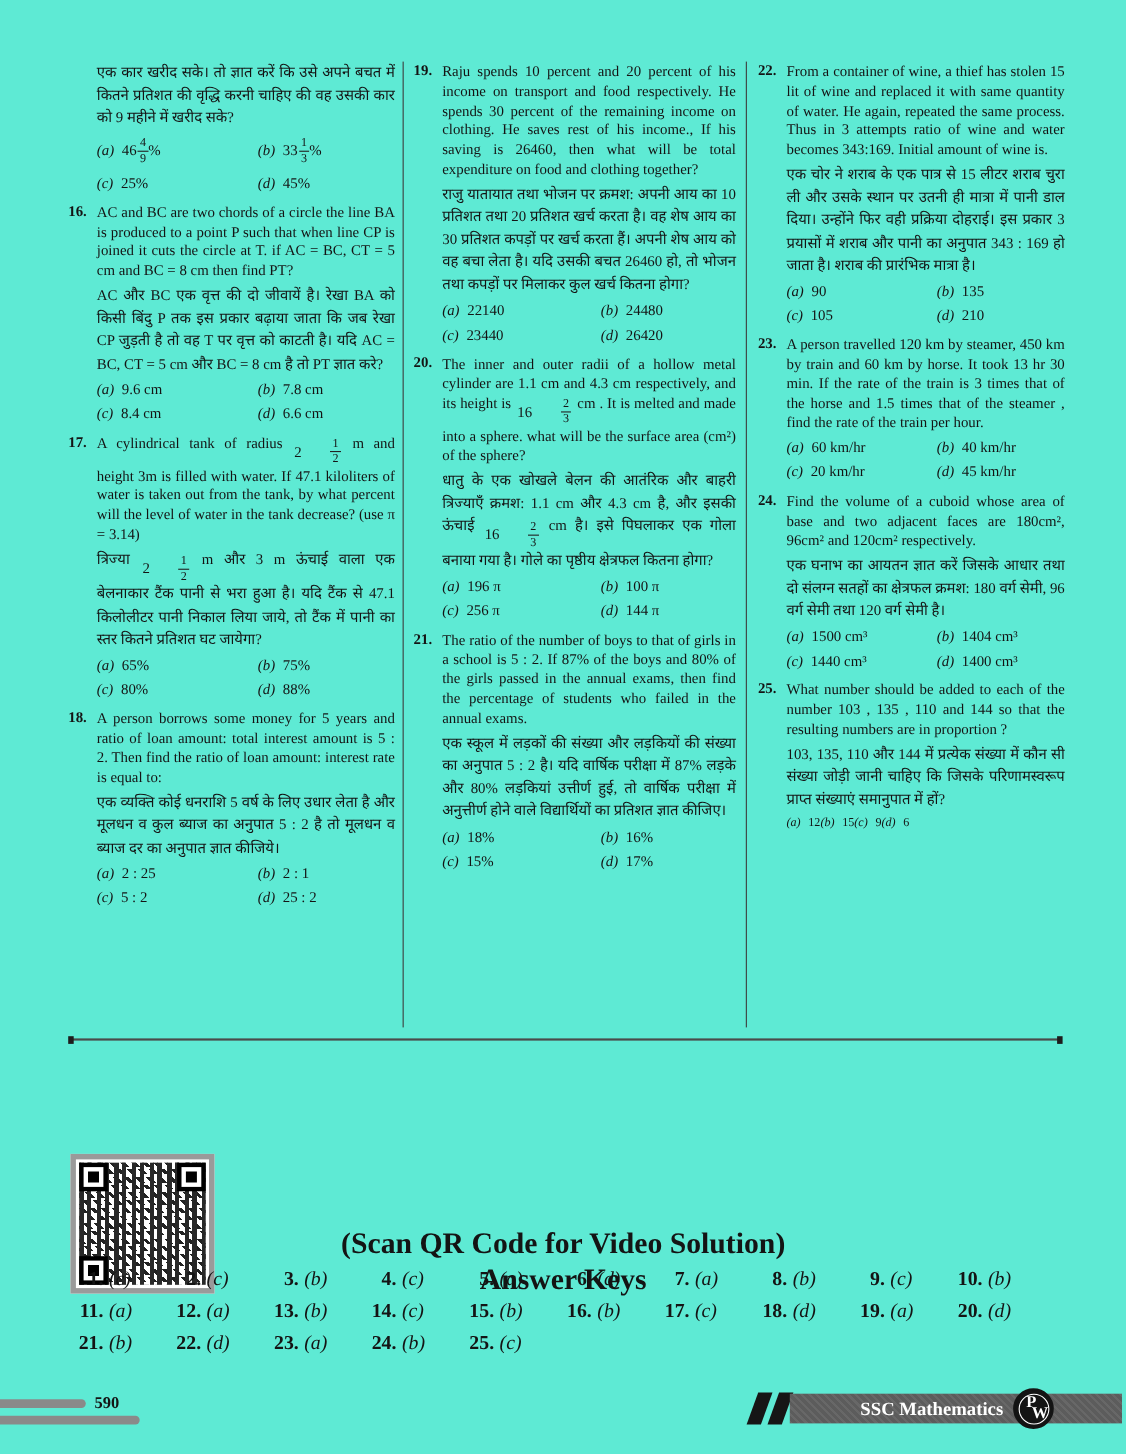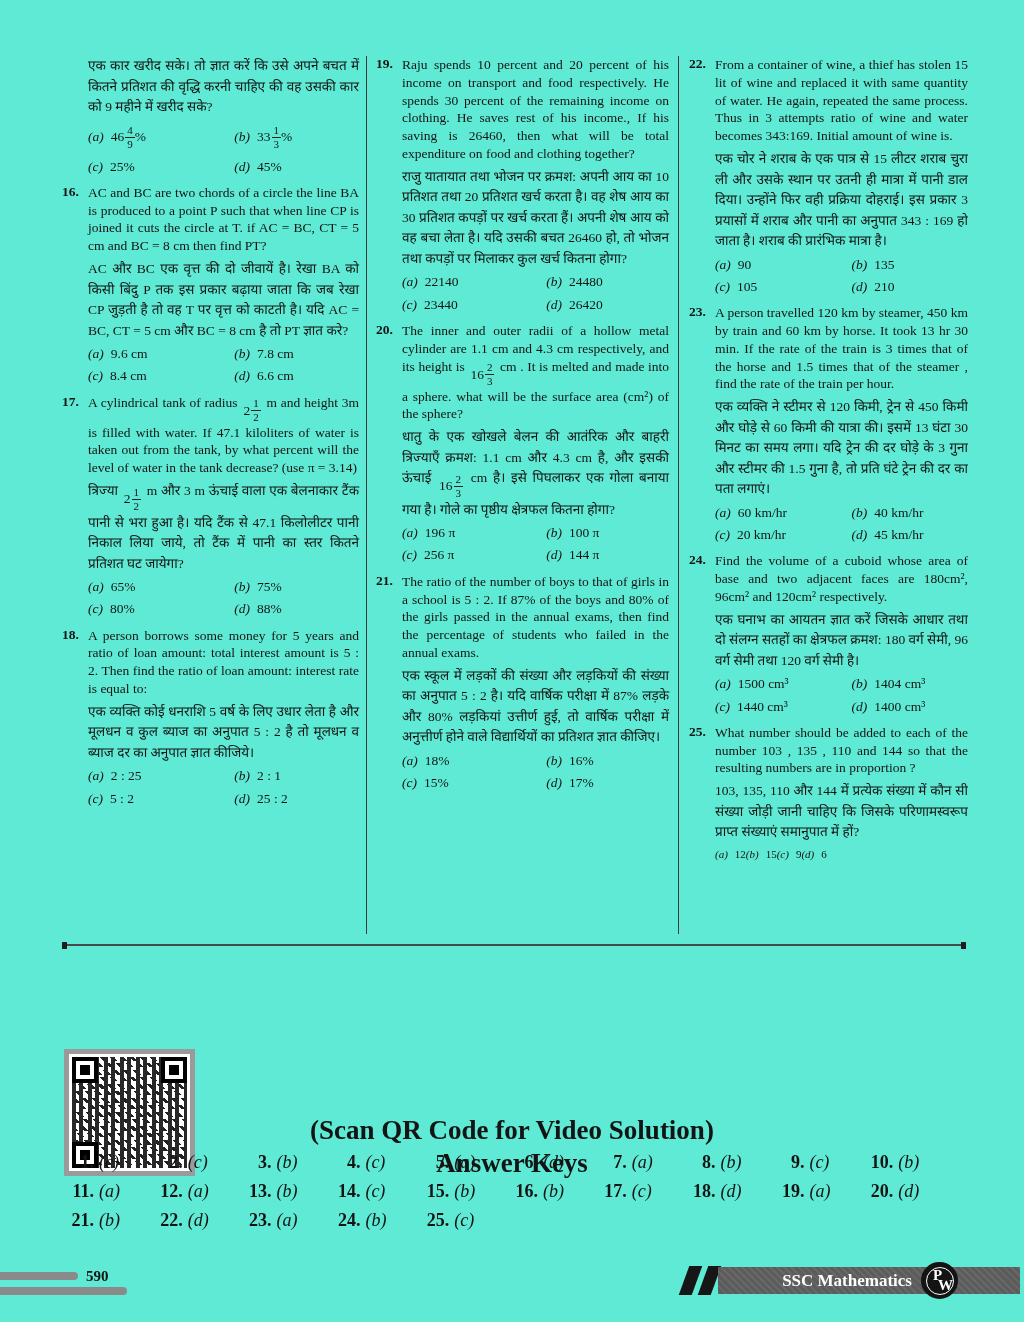--- a/index.html
+++ b/index.html
@@ -18,21 +18,21 @@
   .qn { position:absolute; left:0; top:0; font-weight:bold; font-size:13.5px; }
   .en { font-size:13.5px; line-height:1.32; text-align:justify; margin-bottom:4px; }
   .hi { font-size:13.5px; line-height:1.52; text-align:justify; margin-bottom:3px;
         font-family:"Liberation Serif","DejaVu Sans",serif; }
   .opts { display:grid; grid-template-columns:54% 46%; font-size:13.5px; row-gap:2px; margin-top:2px; }
   .opts4 { display:flex; font-size:11px; margin-top:2px; }
   .opt i { font-style:italic; margin-right:7px; }
   .opt { line-height:1.5; white-space:nowrap; }
 
   
-  .frac { display:inline-flex; align-items:center; vertical-align:-8px; margin:0 2px; }
+  .frac { display:inline-flex; align-items:center; vertical-align:-8px; margin:0 2px;gap:25px; }
   .fw { font-size:13.5px; }
   .fv { display:inline-flex; flex-direction:column; align-items:center; font-size:11px;
         line-height:1.15; margin-left:1px; }
   .fn { border-bottom:1px solid #222; padding:0 2px; }
   .optfrac { height:34px; display:flex; align-items:center; }
 
   
   .hrule { position:absolute; top:944px; left:63px; width:902px; height:2px; background:#4a4a4a; }
   .hrule::before, .hrule::after { content:""; position:absolute; top:-2.5px; width:5px; height:7px; background:#1d1d1d; }
   .hrule::before { left:-1px; } .hrule::after { right:-1px; }
@@ -231,21 +231,20 @@
           <div class="opt"><i>(a)</i><span>90</span></div>
           <div class="opt"><i>(b)</i><span>135</span></div>
           <div class="opt"><i>(c)</i><span>105</span></div>
           <div class="opt"><i>(d)</i><span>210</span></div>
         </div>
       </div>
 
       <div class="q">
         <b class="qn">23.</b>
         <p class="en">A person travelled 120 km by steamer, 450 km by train and 60 km by horse. It took 13 hr 30 min. If the rate of the train is 3 times that of the horse and 1.5 times that of the steamer , find the rate of the train per hour.</p>
-        <p class="hi">एक व्यक्ति ने स्टीमर से 120 किमी, ट्रेन से 450 किमी और घोड़े से 60 किमी की यात्रा की। इसमें 13 घंटा 30 मिनट का समय लगा। यदि ट्रेन की दर घोड़े के 3 गुना और स्टीमर की 1.5 गुना है, तो प्रति घंटे ट्रेन की दर का पता लगाएं।</p>
         <div class="opts">
           <div class="opt"><i>(a)</i><span>60 km/hr</span></div>
           <div class="opt"><i>(b)</i><span>40 km/hr</span></div>
           <div class="opt"><i>(c)</i><span>20 km/hr</span></div>
           <div class="opt"><i>(d)</i><span>45 km/hr</span></div>
         </div>
       </div>
 
       <div class="q">
         <b class="qn">24.</b>

